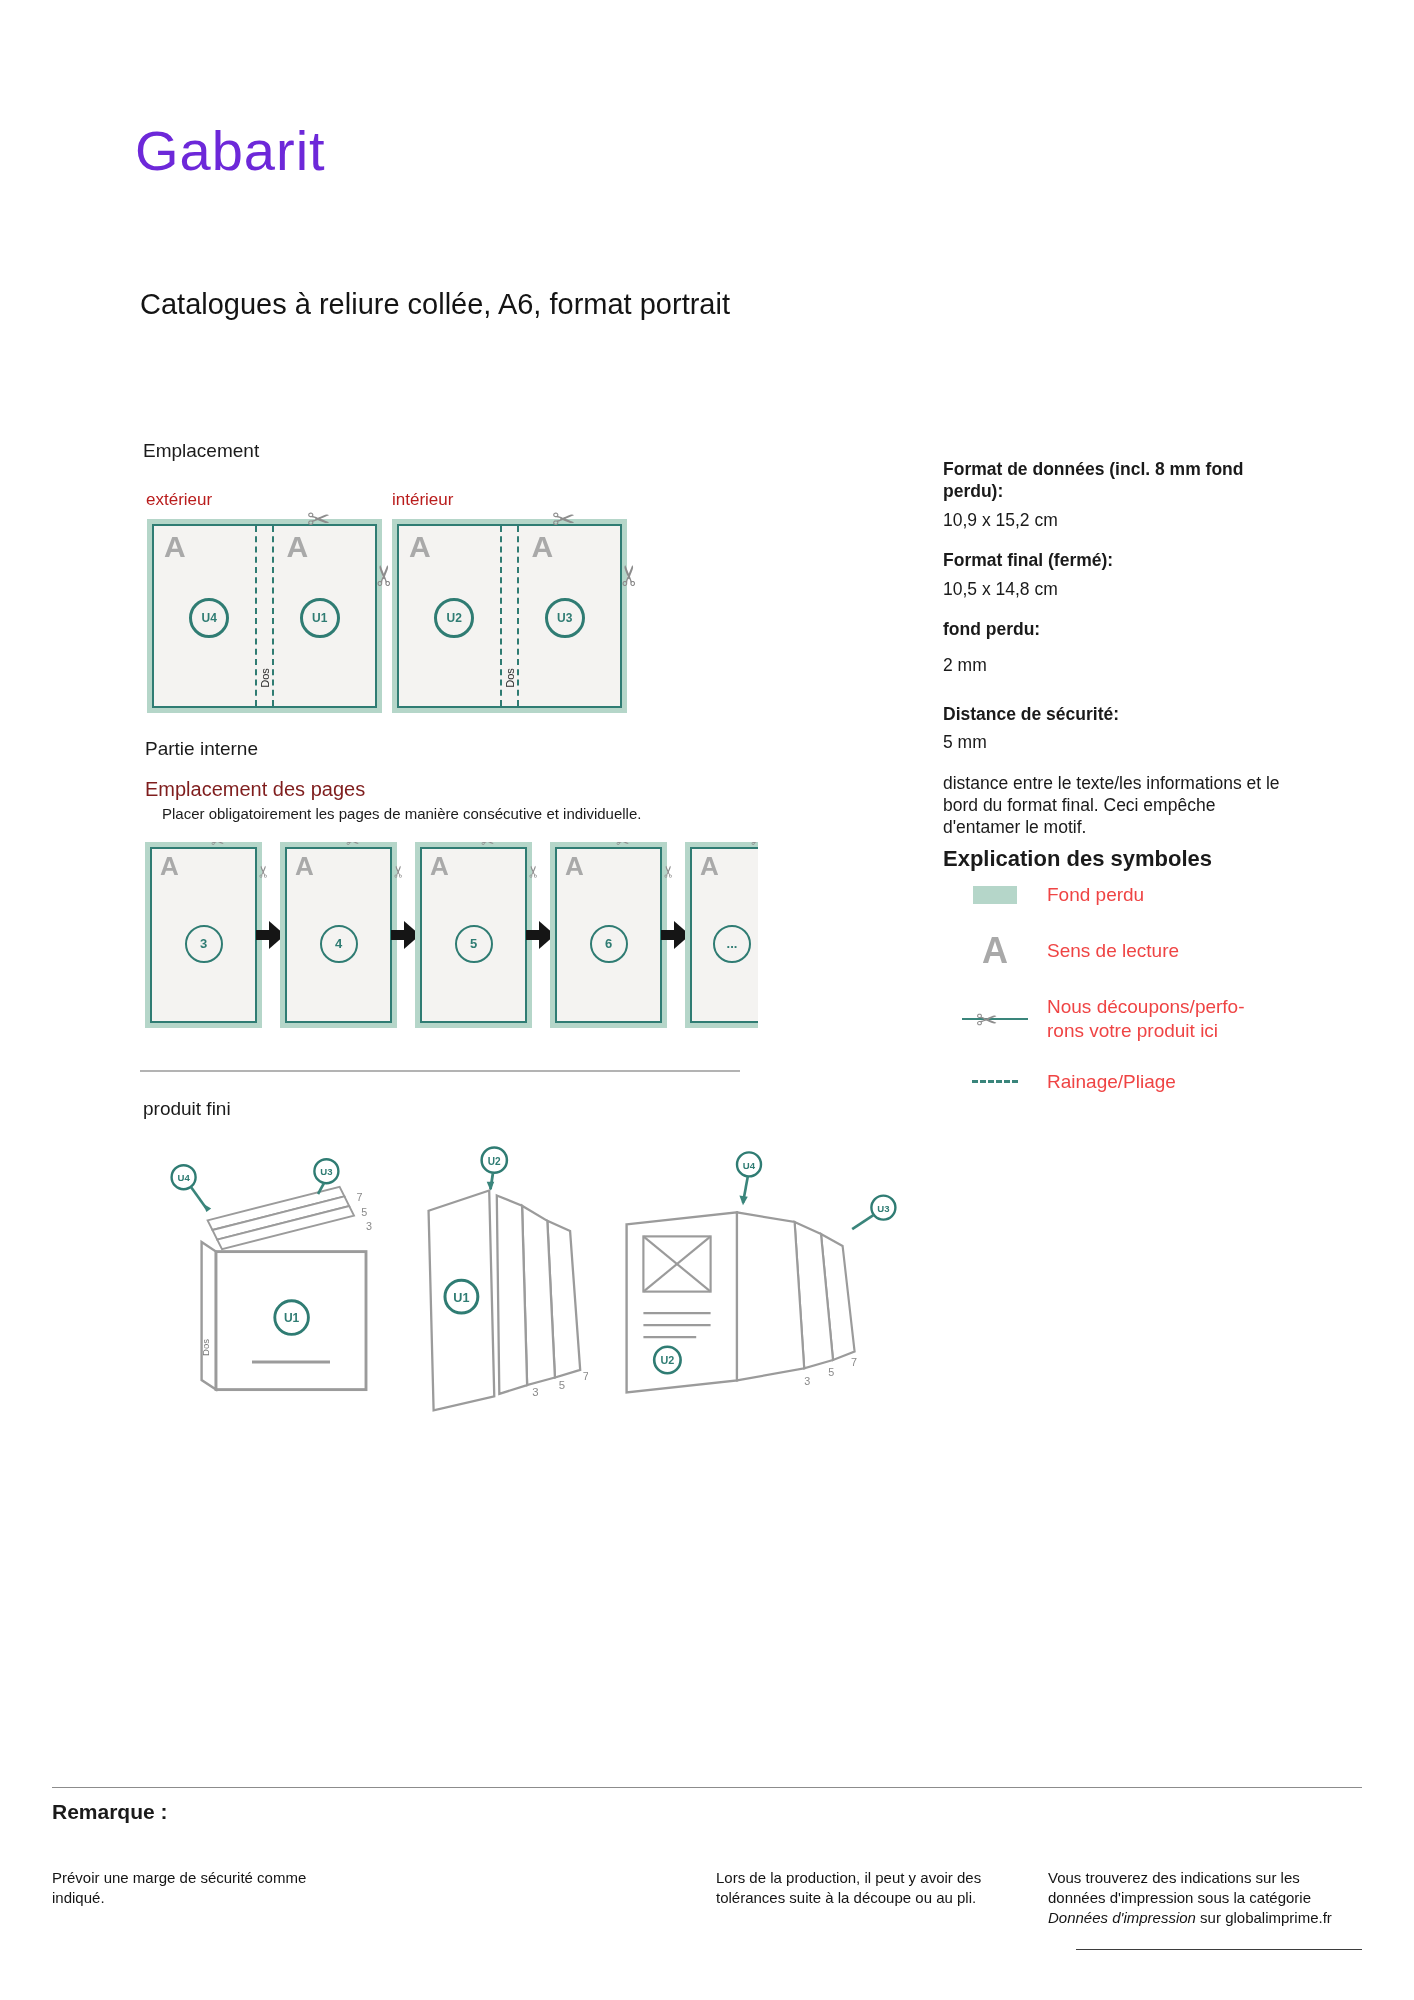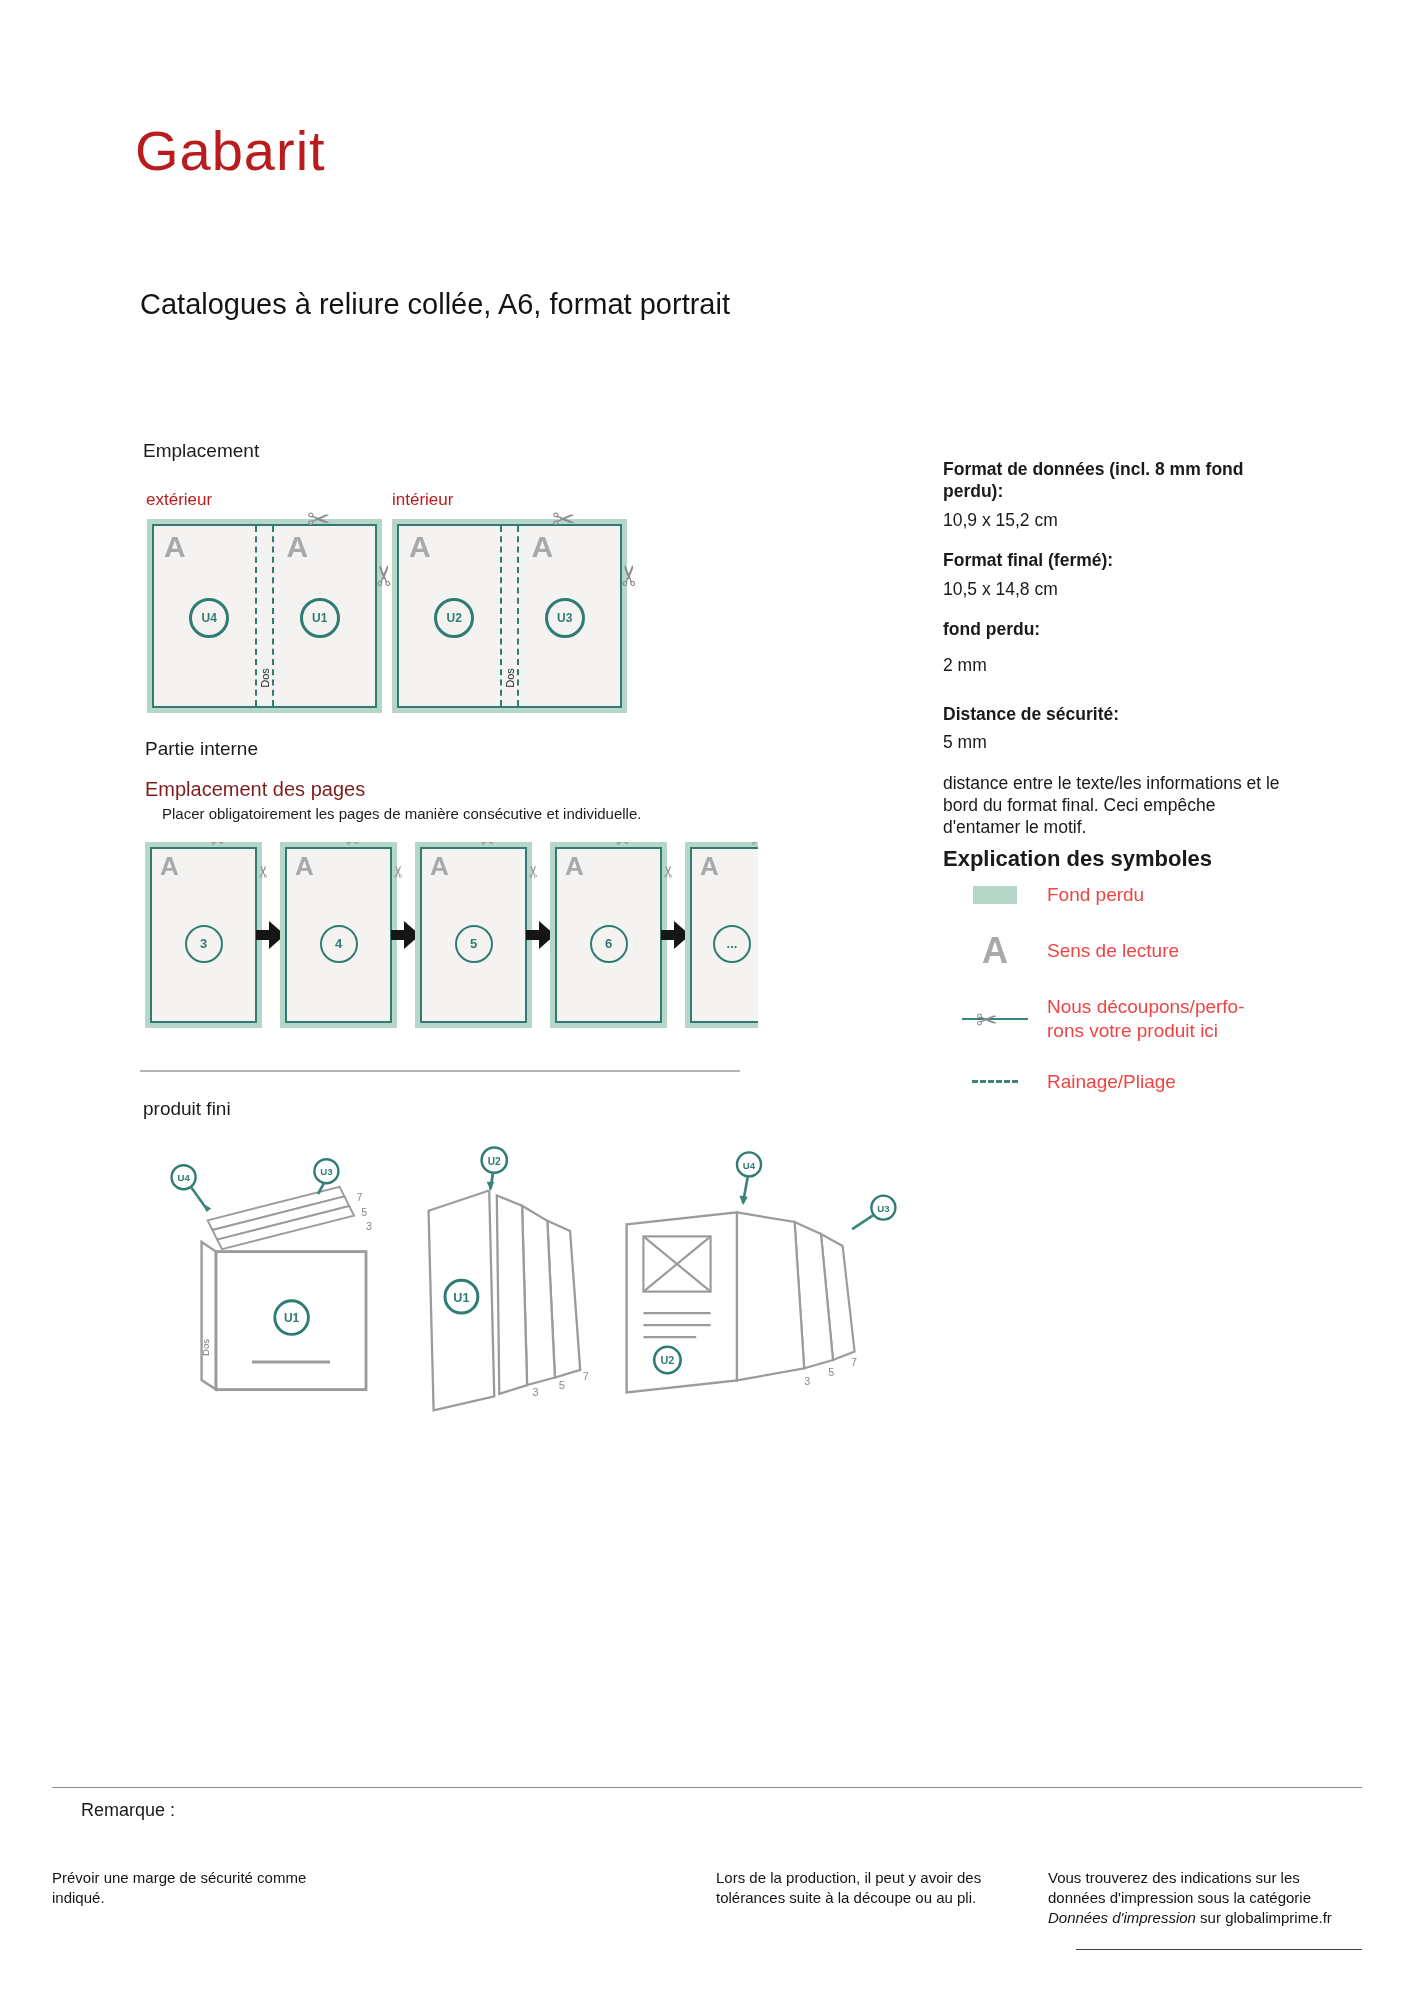--- a/index.html
+++ b/index.html
@@ -1,21 +1,21 @@
 <!DOCTYPE html>
 <html><head>
 <meta charset="utf-8">
 <style>
   html,body{margin:0;padding:0;background:#fff;}
   .page{position:relative;width:1414px;height:2000px;background:#ffffff;overflow:hidden;
         font-family:"Liberation Sans",sans-serif;color:#1a1a1a;}
   .abs{position:absolute;}
 
   
-  .title{left:135px;top:118px;font-size:56px;color:#b91c1c;letter-spacing:1px;}
+  .title{left:135px;top:118px;font-size:56px;color:#6d28d9;letter-spacing:1px;}
   .subtitle{left:140px;top:288px;font-size:29px;color:#141414;}
   .sec-h{font-size:19px;color:#1b1b1b;}
   .sub-lbl{font-size:17px;color:#b91c1c;}
 
   
   .spread{position:absolute;width:235px;height:194px;background:#b5d6c9;}
   .spread .inner{position:absolute;left:5px;top:5px;right:5px;bottom:5px;background:#f4f3f1;border:2px solid #2f7c73;}
   .fold{position:absolute;top:0;bottom:0;width:0;border-left:2px dashed #2f7c73;}
   .fold.l{left:calc(50% - 10px);} .fold.r{left:calc(50% + 7px);}
   .amark{position:absolute;top:4px;font-weight:bold;font-size:30px;color:#a9a9a9;}
@@ -67,21 +67,21 @@
   .lg-scis .line{position:absolute;left:0;top:15px;width:66px;height:2px;background:#3a857b;}
   .lg-scis .glyph{position:absolute;left:14px;top:1px;font-size:26px;color:#8d8d8d;}
   .lg-dash{width:46px;height:0;border-top:3px dashed #3a857b;}
 
   
   .illus{position:absolute;}
   .illus text{font-family:"Liberation Sans",sans-serif;}
 
   
   .foot-rule{position:absolute;left:52px;top:1787px;width:1310px;height:1px;background:#8c8c8c;}
-  .note-heading{left:52px;top:1800px;font-size:18px;font-weight:normal;margin-left:29px;}
+  .note-heading{left:52px;top:1800px;font-size:21px;font-weight:bold;}
   .note-col{position:absolute;top:1868px;width:266px;font-size:15px;line-height:1.34;color:#141414;}
   .note-col em{font-style:italic;}
   .note-link{text-decoration:none;color:#141414;}
   .note-underline{position:absolute;left:1076px;top:1949px;width:286px;height:1px;background:#3d3d3d;}
 </style>
 </head>
 <body>
 
 <div class="page">
 

